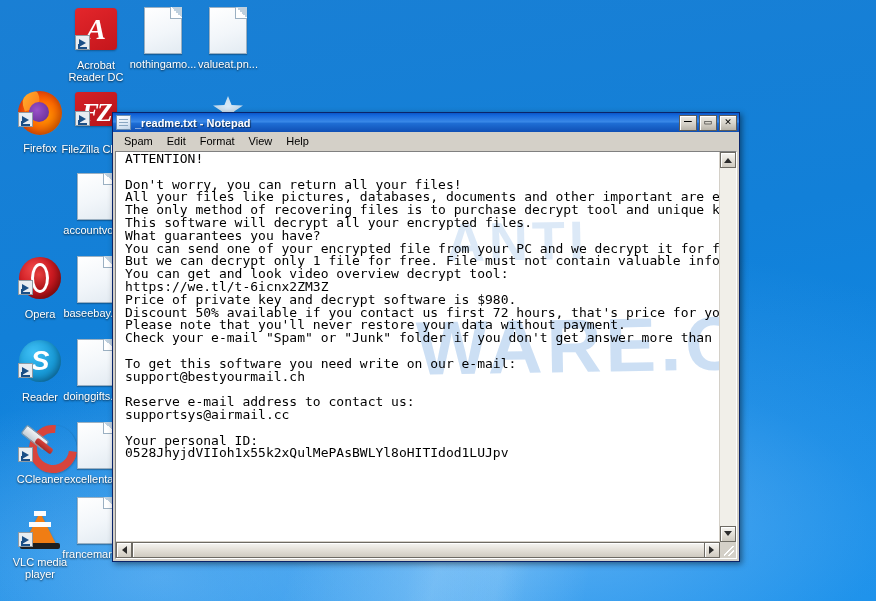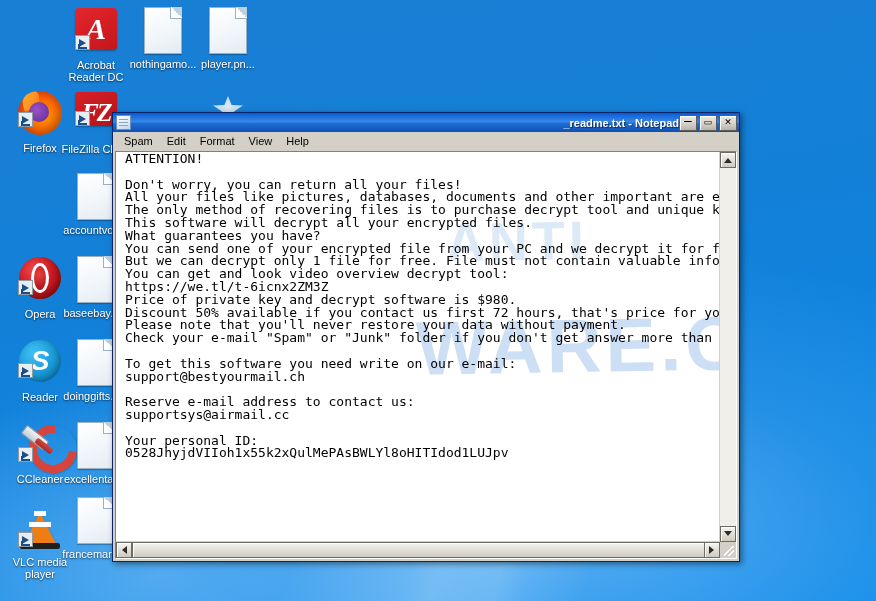--- a/index.html
+++ b/index.html
@@ -323,21 +323,20 @@
     box-shadow: 0 3px 0 #8aa7c2, 0 6px 0 #8aa7c2;
   }
   .titlebar .ttext {
     color: #ffffff;
     font-size: 11px;
     font-weight: bold;
     text-shadow: 1px 1px 1px rgba(0,0,0,0.55);
     white-space: nowrap;
     overflow: hidden;
     flex: 1 1 auto;
-    text-align: right;
   }
   .winbtns { display:flex; gap:2px; flex:0 0 auto; }
   .winbtn {
     width: 16px; height: 14px;
     background: linear-gradient(180deg,#eceae4 0%, #d8d4cc 50%, #b9b4aa 100%);
     border: 1px solid #5b5b5b;
     box-shadow: inset 1px 1px 0 #ffffff;
     position: relative;
     font-size: 9px;
     color: #000;
@@ -512,21 +511,21 @@
     <div class="glyph">
         <div class="file-doc"></div>
       </div>
     <span class="cap">nothingamo...</span>
   </div>
 
   <div class="dicon" style="left:190px; top:6px;">
     <div class="glyph">
         <div class="file-doc"></div>
       </div>
-    <span class="cap">player.pn...</span>
+    <span class="cap">valueat.pn...</span>
   </div>
 
   <div class="dicon" style="left:2px;  top:90px;">
     <div class="glyph">
       <div class="ffox"></div>
         <span class="shortcut" style="left:2px;bottom:12px;"></span>
     </div>
     <span class="cap">Firefox</span>
   </div>
 

